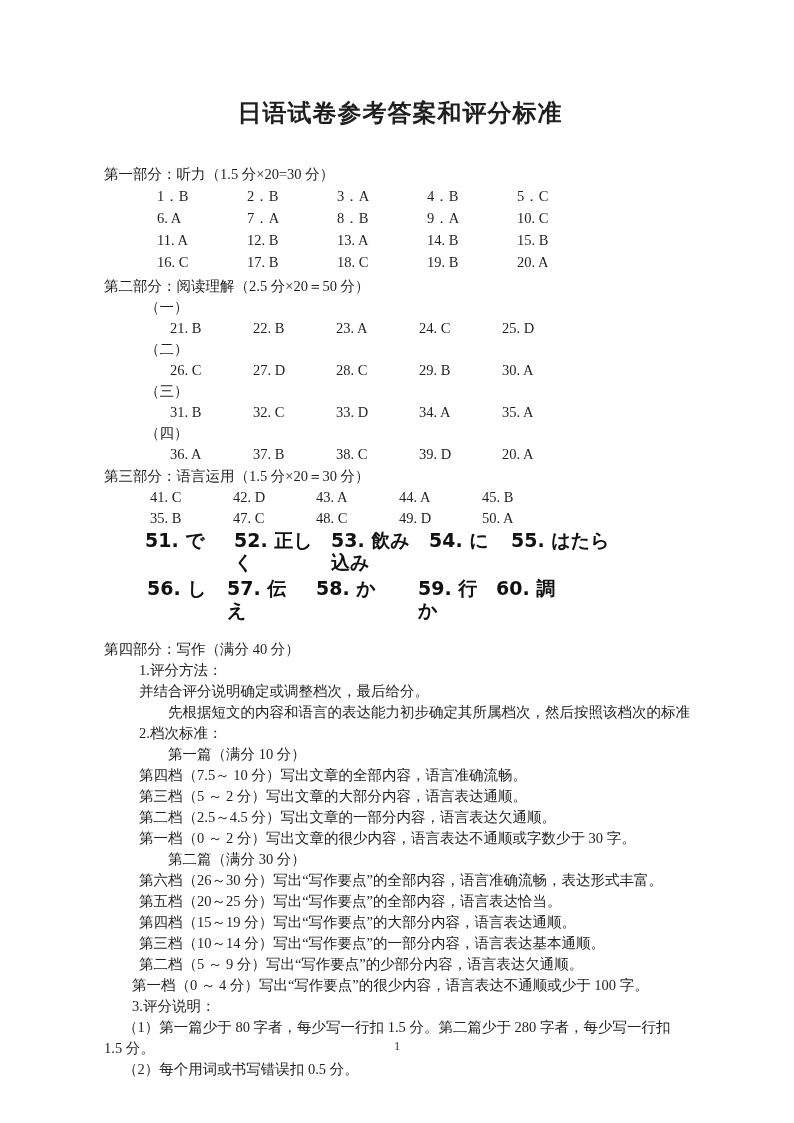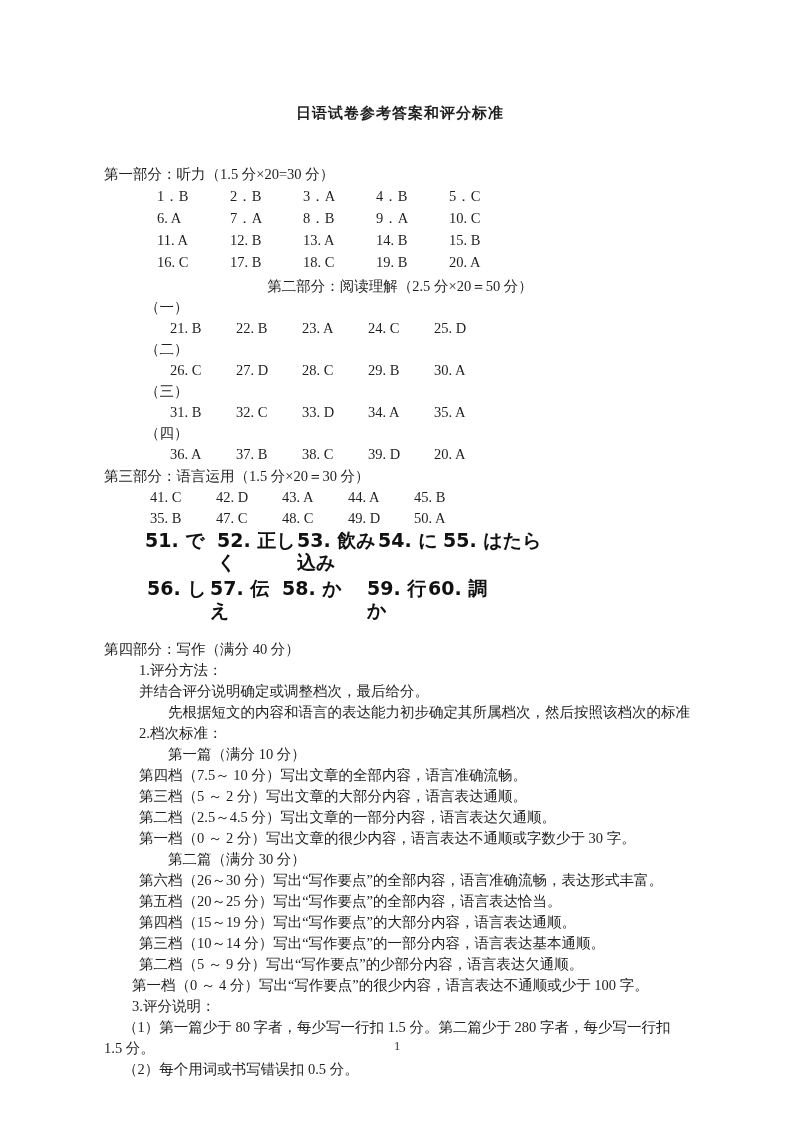--- a/index.html
+++ b/index.html
@@ -11,29 +11,29 @@
     box-sizing:border-box;
     padding:100px 98px 0 104px;
     font-family:"Liberation Serif","DejaVu Serif",serif;
     font-size:14.5px;
     line-height:22px;
     color:#1f1f1f;
     overflow:hidden;
   }
   .doc-title{
     margin:0 0 36px 0;
-    font-size:15px;
+    font-size:24px;
     line-height:27px;
     font-weight:bold;
     text-align:center;
     letter-spacing:1px;
   }
   .part-header{line-height:22px;font-family:Liberation Serif, serif;}
   .p2-block,.p3-block{line-height:21px;}
-  .ans-row{display:flex;}
+  .ans-row{display:flex;gap:17px;}
   .ans-row span{flex:0 0 auto;}
   .row-p1{padding-left:53px;}
   .row-p1 span{width:73px;}
   .row-p2{padding-left:66px;}
   .row-p2 span{width:66px;}
   .row-p3{padding-left:46px;align-items:flex-end;}
   .row-p3 span{width:66px;}
   .group-label{padding-left:41px;}
   .jp-row{
     font-family:"DejaVu Sans","Liberation Sans",sans-serif;
@@ -45,21 +45,21 @@
   .row-j1{padding-left:41px;}
   .row-j1 span:nth-child(1){width:72px;}
   .row-j1 span:nth-child(2){width:80px;}
   .row-j1 span:nth-child(3){width:81px;}
   .row-j1 span:nth-child(4){width:65px;}
   .row-j2{padding-left:43px;margin-top:4px;}
   .row-j2 span:nth-child(1){width:63px;}
   .row-j2 span:nth-child(2){width:72px;}
   .row-j2 span:nth-child(3){width:85px;}
   .row-j2 span:nth-child(4){width:61px;}
-  .p2-header{margin-top:2px;text-align:center;}
+  .p2-header{margin-top:2px;}
   .p4-block{margin-top:17px;line-height:21px;}
   .w-line{line-height:21px;}
   .ind-0{padding-left:0;}
   .ind-1{padding-left:19px;}
   .ind-2{padding-left:28px;}
   .ind-3{padding-left:35px;}
   .ind-4{padding-left:64px;}
   .page-number{
     position:absolute;
     top:1038px;left:0;right:0;

